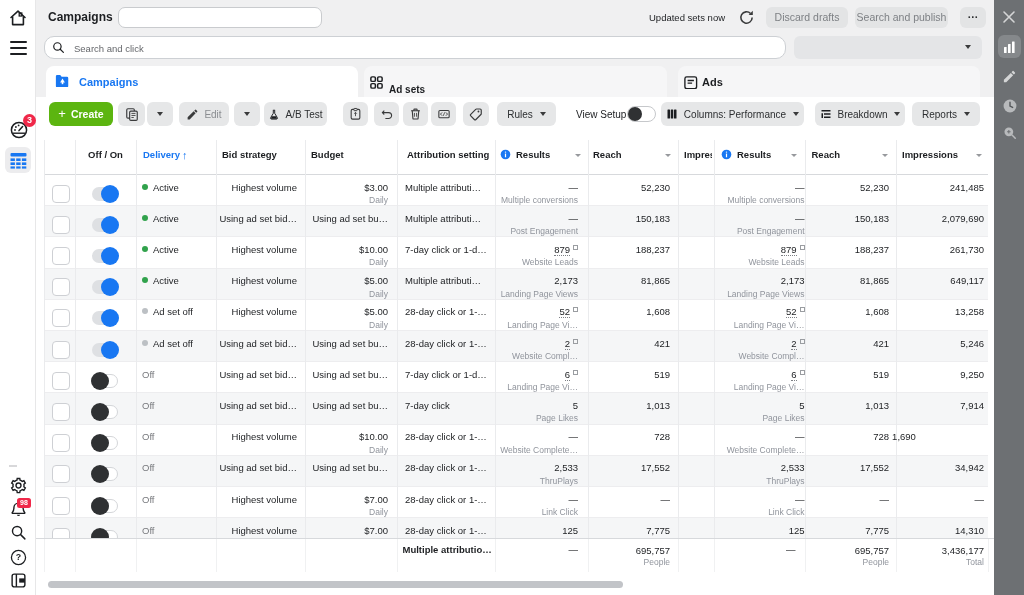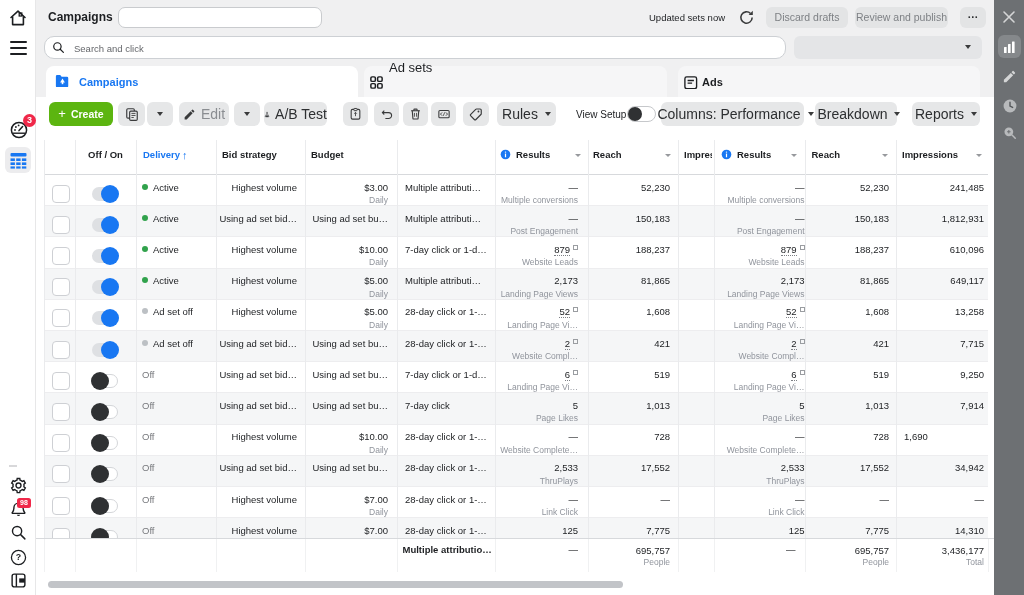--- a/index.html
+++ b/index.html
@@ -1,18 +1,18 @@
 <!DOCTYPE html>
 <html><head><meta charset="utf-8">
 <style>
 *{margin:0;padding:0;box-sizing:border-box}
 html,body{width:1024px;height:595px;overflow:hidden}
 body{font-family:"Liberation Sans",sans-serif;background:#f0f0f1;position:relative}
 .abs{position:absolute}
-.btn{position:absolute;background:#e6e7e8;border-radius:6px;display:flex;align-items:center;justify-content:center;color:#2d2f31;white-space:nowrap;font-size:14px}
+.btn{position:absolute;background:#e6e7e8;border-radius:6px;display:flex;align-items:center;justify-content:center;color:#2d2f31;white-space:nowrap;font-size:10px}
 .carat{width:0;height:0;border-left:3.8px solid transparent;border-right:3.8px solid transparent;border-top:4.6px solid #3a3b3c}
 .scarat{width:0;height:0;border-left:3.2px solid transparent;border-right:3.2px solid transparent;border-top:3.8px solid #97999d}
 .hcell{position:absolute;top:0;height:29px;display:flex;align-items:center;font-size:9.5px;font-weight:bold;color:#1c1e21;white-space:nowrap}
 .vline{position:absolute;top:0;bottom:0;width:1px;background:#eaebed}
 .row{position:absolute;left:0;width:944px}
 .cell{position:absolute;top:5.5px;font-size:9.5px;color:#1c1e21;line-height:14.5px;white-space:nowrap}
 .lbl{font-size:8.5px;color:#90949c;line-height:11px;font-weight:normal}
 .dot{display:inline-block;width:6px;height:6px;border-radius:50%;margin-right:5px;position:relative;top:-1px}
 .flag{display:inline-block;width:5px;height:5px;border:1px solid #9a9da1;margin-left:3px;vertical-align:3px}
 .ul{border-bottom:1px dotted #7d8085}
@@ -101,21 +101,21 @@
 </div>
 <div class="abs" style="left:36px;top:97px;width:958px;height:498px;background:#fff"></div>
 <div class="abs" style="left:48px;top:10px;font-size:12px;font-weight:bold;color:#1c1e21">Campaigns</div>
 <div class="abs" style="left:118px;top:7px;width:204px;height:21px;background:#fff;border:1px solid #c9cbce;border-radius:7px"></div>
 <div class="abs" style="left:649px;top:12px;font-size:9.5px;color:#1c1e21">Updated sets now</div>
 <svg class="abs" style="left:738px;top:9px" width="17" height="17" viewBox="0 0 24 24">
     <path fill="none" stroke="#3a3b3c" stroke-width="2.2" d="M20 12 a8 8 0 1 1-2.3-5.6"></path>
     <path fill="#3a3b3c" d="M20.9 2.4 V8.3 h-5.9z"></path>
   </svg>
 <div class="btn" style="left:766px;top:6.5px;width:82px;height:21.5px;background:#e3e4e5;color:#7e8185;font-size:10.5px">Discard drafts</div>
-<div class="btn" style="left:855px;top:6.5px;width:93px;height:21.5px;background:#e3e4e5;color:#7e8185;font-size:10.5px">Review and publish</div>
+<div class="btn" style="left:855px;top:6.5px;width:93px;height:21.5px;background:#e3e4e5;color:#7e8185;font-size:10.5px">Search and publish</div>
 <div class="btn" style="left:960px;top:6.5px;width:26px;height:21.5px;background:#e3e4e5;font-size:11px;font-weight:bold;letter-spacing:0.5px;color:#2d2f31;padding-bottom:6px">...</div>
 <div class="abs" style="left:44px;top:36px;width:742px;height:22.5px;background:#fff;border:1px solid #cdd0d4;border-radius:10px"></div>
 <svg class="abs" style="left:52px;top:41px" width="13" height="13" viewBox="0 0 24 24">
     <circle cx="10" cy="10" r="6.8" fill="none" stroke="#1c1e21" stroke-width="2.2"></circle>
     <path d="M15.2 15.2 L21 21" stroke="#1c1e21" stroke-width="2.2" stroke-linecap="round"></path>
   </svg>
 <div class="abs" style="left:74px;top:42.5px;font-size:9.5px;color:#65676b">Search and click</div>
 <div class="abs" style="left:794px;top:36px;width:188px;height:22.5px;background:#e4e5e7;border-radius:6px"></div>
 <div class="carat abs" style="left:965px;top:45px"></div>
 <div class="abs" style="left:364px;top:66px;width:303px;height:31px;background:#f6f6f7;border-radius:8px 8px 0 0"></div>
@@ -128,21 +128,21 @@
   </svg>
 <div class="abs" style="left:79px;top:75.5px;font-size:11px;font-weight:bold;color:#1877f2">Campaigns</div>
 <svg class="abs" style="left:370px;top:76px" width="13" height="13" viewBox="0 0 15 15">
     <g fill="none" stroke="#1c1e21" stroke-width="1.7">
       <rect x="1" y="1" width="5.2" height="5.2" rx="1.4"></rect>
       <rect x="8.8" y="1" width="5.2" height="5.2" rx="1.4"></rect>
       <rect x="1" y="8.8" width="5.2" height="5.2" rx="1.4"></rect>
       <rect x="8.8" y="8.8" width="5.2" height="5.2" rx="1.4"></rect>
     </g>
   </svg>
-<div class="abs" style="left:389px;top:60px;font-size:13px;font-weight:normal;color:#1c1e21">Ad sets</div>
+<div class="abs" style="left:389px;top:84px;font-size:10px;font-weight:bold;color:#1c1e21">Ad sets</div>
 <svg class="abs" style="left:684px;top:75.5px" width="13.5" height="13.5" viewBox="0 0 15 15">
     <rect x="1" y="1" width="13" height="13" rx="2" fill="none" stroke="#1c1e21" stroke-width="1.5"></rect>
     <path d="M4 5 H11 M4 8 H9" stroke="#1c1e21" stroke-width="1.4"></path>
   </svg>
 <div class="abs" style="left:702px;top:76px;font-size:11px;font-weight:bold;color:#1c1e21">Ads</div>
 <div class="btn" style="left:49px;top:102px;width:64px;height:24px;background:#5cb510;color:#fff;font-size:10.5px;font-weight:bold"><span style="font-size:13px;font-weight:normal;margin-right:5px;position:relative;top:-1px">+</span>Create</div>
 <div class="btn" style="left:118px;top:102px;width:27px;height:24px">
     <svg width="14" height="14" viewBox="0 0 24 24">
       <rect x="3" y="3" width="13" height="16" rx="2" fill="none" stroke="#3a3b3c" stroke-width="2"></rect>
       <rect x="8" y="7" width="13" height="16" rx="2" fill="#e6e7e8" stroke="#3a3b3c" stroke-width="2"></rect>
@@ -201,21 +201,21 @@
 <div class="abs" style="left:576px;top:109px;font-size:10px;color:#1c1e21">View Setup</div>
 <div class="abs" style="left:627px;top:106px;width:29px;height:16px;background:#fff;border:1px solid #c6c8cb;border-radius:9px"></div>
 <div class="abs" style="left:628px;top:107px;width:14px;height:14px;background:#2f3133;border-radius:50%"></div>
 <div class="btn" style="left:661px;top:102px;width:143px;height:24px"><svg width="12" height="12" viewBox="0 0 24 24" style="margin-right:6px">
       <g fill="#1c1e21">
         <rect x="3" y="3" width="5" height="18" rx="1"></rect>
         <rect x="9.5" y="3" width="5" height="18" rx="1"></rect>
         <rect x="16" y="3" width="5" height="18" rx="1"></rect>
       </g>
     </svg>Columns: Performance<div class="carat" style="margin-left:7px"></div></div>
-<div class="btn" style="left:815px;top:102px;width:82px;height:24px"><svg width="12" height="12" viewBox="0 0 24 24" style="margin-right:5px">
+<div class="btn" style="left:815px;top:102px;width:90px;height:24px"><svg width="12" height="12" viewBox="0 0 24 24" style="margin-right:5px">
       <g fill="#1c1e21">
         <rect x="3" y="4" width="18" height="3"></rect>
         <rect x="8" y="10.5" width="13" height="3"></rect>
         <rect x="8" y="17" width="13" height="3"></rect>
         <rect x="3" y="10.5" width="3" height="9.5"></rect>
       </g>
     </svg>Breakdown<div class="carat" style="margin-left:6px"></div></div>
 <div class="btn" style="left:912px;top:102px;width:68px;height:24px">Reports<div class="carat" style="margin-left:7px"></div></div>
 <div class="abs" style="left:44px;top:140px;width:944px;height:431.5px;overflow:hidden">
 <div class="row" style="top:35.0px;height:31.2px;background:#fff;border-bottom:1px solid #ededef"></div>
@@ -241,20 +241,21 @@
 <div class="vline" style="left:544.0px;bottom:0.5px"></div>
 <div class="vline" style="left:634.0px;bottom:0.5px"></div>
 <div class="vline" style="left:670.0px;bottom:0.5px"></div>
 <div class="vline" style="left:760.5px;bottom:0.5px"></div>
 <div class="vline" style="left:852.0px;bottom:0.5px"></div>
 
 <div class="hcell" style="left:31px;width:61px;justify-content:center;color:#1c1e21">Off / On</div>
 <div class="hcell" style="left:99px;width:71px;color:#1877f2;overflow:hidden">Delivery <span style="font-size:11px;margin-left:2px;font-weight:bold">↑</span></div>
 <div class="hcell" style="left:178px;width:81px;color:#1c1e21;overflow:hidden">Bid strategy</div>
 <div class="hcell" style="left:267px;width:84px;color:#1c1e21;overflow:hidden">Budget</div>
+<div class="hcell" style="left:363px;width:86px;color:#1c1e21;overflow:hidden">Attribution setting</div>
 <div class="hcell" style="left:456px;width:86px;color:#1c1e21;overflow:hidden"><svg width="11" height="11" viewBox="0 0 24 24" style="margin-right:5px;flex:none">
         <circle cx="12" cy="12" r="10.5" fill="#1877f2"></circle>
         <rect x="10.7" y="10" width="2.6" height="8" fill="#fff"></rect>
         <circle cx="12" cy="6.8" r="1.6" fill="#fff"></circle>
       </svg>Results</div>
 <div class="hcell" style="left:549px;width:83px;color:#1c1e21;overflow:hidden">Reach</div>
 <div class="hcell" style="left:640px;width:28px;color:#1c1e21;overflow:hidden">Impressions</div>
 <div class="hcell" style="left:677px;width:81.5px;color:#1c1e21;overflow:hidden"><svg width="11" height="11" viewBox="0 0 24 24" style="margin-right:5px;flex:none">
         <circle cx="12" cy="12" r="10.5" fill="#1877f2"></circle>
         <rect x="10.7" y="10" width="2.6" height="8" fill="#fff"></rect>
@@ -286,35 +287,35 @@
 <div class="abs" style="left:48px;top:11.5px;width:26px;height:14px;background:#dee0e3;border-radius:7px"></div>
 <div class="abs" style="left:57px;top:9.5px;width:18px;height:18px;background:#1877f2;border-radius:50%"></div>
 <div class="cell" style="left:98px;color:#1c1e21"><span class="dot" style="background:#31a24c"></span>Active</div>
 <div class="cell" style="left:174px;width:79px;text-align:right;overflow:hidden">Using ad set bid…</div>
 <div class="cell" style="left:262px;width:82px;text-align:right;overflow:hidden">Using ad set bu…</div>
 <div class="cell" style="left:361px;width:86px;overflow:hidden">Multiple attributi…</div>
 <div class="cell" style="left:444px;width:90px;text-align:right">—<div class="lbl">Post Engagement</div></div>
 <div class="cell" style="left:546px;width:80px;text-align:right">150,183</div>
 <div class="cell" style="left:671px;width:89.5px;text-align:right">—<div class="lbl">Post Engagement</div></div>
 <div class="cell" style="left:765px;width:80px;text-align:right">150,183</div>
-<div class="cell" style="left:860px;width:80px;text-align:right">1,812,931</div>
+<div class="cell" style="left:860px;width:80px;text-align:right">2,079,690</div>
 </div>
 <div class="row" style="top:97.4px;height:31.2px">
 <div class="abs" style="left:7.5px;top:9.5px;width:18px;height:18px;background:#fff;border:1px solid #ced0d4;border-radius:4px"></div>
 <div class="abs" style="left:48px;top:11.5px;width:26px;height:14px;background:#dee0e3;border-radius:7px"></div>
 <div class="abs" style="left:57px;top:9.5px;width:18px;height:18px;background:#1877f2;border-radius:50%"></div>
 <div class="cell" style="left:98px;color:#1c1e21"><span class="dot" style="background:#31a24c"></span>Active</div>
 <div class="cell" style="left:174px;width:79px;text-align:right;overflow:hidden">Highest volume</div>
 <div class="cell" style="left:262px;width:82px;text-align:right;overflow:hidden">$10.00<div class="lbl">Daily</div></div>
 <div class="cell" style="left:361px;width:86px;overflow:hidden">7-day click or 1-d…</div>
 <div class="cell" style="left:444px;width:90px;text-align:right"><span class="ul">879</span><span class="flag"></span><div class="lbl">Website Leads</div></div>
 <div class="cell" style="left:546px;width:80px;text-align:right">188,237</div>
 <div class="cell" style="left:671px;width:89.5px;text-align:right"><span class="ul">879</span><span class="flag"></span><div class="lbl">Website Leads</div></div>
 <div class="cell" style="left:765px;width:80px;text-align:right">188,237</div>
-<div class="cell" style="left:860px;width:80px;text-align:right">610,096</div>
+<div class="cell" style="left:860px;width:80px;text-align:right">261,730</div>
 </div>
 <div class="row" style="top:128.6px;height:31.2px">
 <div class="abs" style="left:7.5px;top:9.5px;width:18px;height:18px;background:#fff;border:1px solid #ced0d4;border-radius:4px"></div>
 <div class="abs" style="left:48px;top:11.5px;width:26px;height:14px;background:#dee0e3;border-radius:7px"></div>
 <div class="abs" style="left:57px;top:9.5px;width:18px;height:18px;background:#1877f2;border-radius:50%"></div>
 <div class="cell" style="left:98px;color:#1c1e21"><span class="dot" style="background:#31a24c"></span>Active</div>
 <div class="cell" style="left:174px;width:79px;text-align:right;overflow:hidden">Highest volume</div>
 <div class="cell" style="left:262px;width:82px;text-align:right;overflow:hidden">$5.00<div class="lbl">Daily</div></div>
 <div class="cell" style="left:361px;width:86px;overflow:hidden">Multiple attributi…</div>
 <div class="cell" style="left:444px;width:90px;text-align:right">2,173<div class="lbl">Landing Page Views</div></div>
@@ -342,21 +343,21 @@
 <div class="abs" style="left:48px;top:11.5px;width:26px;height:14px;background:#dee0e3;border-radius:7px"></div>
 <div class="abs" style="left:57px;top:9.5px;width:18px;height:18px;background:#1877f2;border-radius:50%"></div>
 <div class="cell" style="left:98px;color:#1c1e21"><span class="dot" style="background:#bcc0c4"></span>Ad set off</div>
 <div class="cell" style="left:174px;width:79px;text-align:right;overflow:hidden">Using ad set bid…</div>
 <div class="cell" style="left:262px;width:82px;text-align:right;overflow:hidden">Using ad set bu…</div>
 <div class="cell" style="left:361px;width:86px;overflow:hidden">28-day click or 1-…</div>
 <div class="cell" style="left:444px;width:90px;text-align:right"><span class="ul">2</span><span class="flag"></span><div class="lbl">Website Compl…</div></div>
 <div class="cell" style="left:546px;width:80px;text-align:right">421</div>
 <div class="cell" style="left:671px;width:89.5px;text-align:right"><span class="ul">2</span><span class="flag"></span><div class="lbl">Website Compl…</div></div>
 <div class="cell" style="left:765px;width:80px;text-align:right">421</div>
-<div class="cell" style="left:860px;width:80px;text-align:right">7,715</div>
+<div class="cell" style="left:860px;width:80px;text-align:right">5,246</div>
 </div>
 <div class="row" style="top:222.2px;height:31.2px">
 <div class="abs" style="left:7.5px;top:9.5px;width:18px;height:18px;background:#fff;border:1px solid #ced0d4;border-radius:4px"></div>
 <div class="abs" style="left:48px;top:11.5px;width:26px;height:14px;background:#fff;border:1px solid #d4d6d9;border-radius:7px"></div>
 <div class="abs" style="left:47px;top:9.5px;width:18px;height:18px;background:#2f3133;border-radius:50%"></div>
 <div class="cell" style="left:98px;color:#77797d">Off</div>
 <div class="cell" style="left:174px;width:79px;text-align:right;overflow:hidden">Using ad set bid…</div>
 <div class="cell" style="left:262px;width:82px;text-align:right;overflow:hidden">Using ad set bu…</div>
 <div class="cell" style="left:361px;width:86px;overflow:hidden">7-day click or 1-d…</div>
 <div class="cell" style="left:444px;width:90px;text-align:right"><span class="ul">6</span><span class="flag"></span><div class="lbl">Landing Page Vi…</div></div>
@@ -384,21 +385,21 @@
 <div class="abs" style="left:48px;top:11.5px;width:26px;height:14px;background:#fff;border:1px solid #d4d6d9;border-radius:7px"></div>
 <div class="abs" style="left:47px;top:9.5px;width:18px;height:18px;background:#2f3133;border-radius:50%"></div>
 <div class="cell" style="left:98px;color:#77797d">Off</div>
 <div class="cell" style="left:174px;width:79px;text-align:right;overflow:hidden">Highest volume</div>
 <div class="cell" style="left:262px;width:82px;text-align:right;overflow:hidden">$10.00<div class="lbl">Daily</div></div>
 <div class="cell" style="left:361px;width:86px;overflow:hidden">28-day click or 1-…</div>
 <div class="cell" style="left:444px;width:90px;text-align:right">—<div class="lbl">Website Complete…</div></div>
 <div class="cell" style="left:546px;width:80px;text-align:right">728</div>
 <div class="cell" style="left:671px;width:89.5px;text-align:right">—<div class="lbl">Website Complete…</div></div>
 <div class="cell" style="left:765px;width:80px;text-align:right">728</div>
-<div class="cell" style="left:860px;width:80px;text-align:left">1,690</div>
+<div class="cell" style="left:820px;width:80px;text-align:center">1,690</div>
 </div>
 <div class="row" style="top:315.8px;height:31.2px">
 <div class="abs" style="left:7.5px;top:9.5px;width:18px;height:18px;background:#fff;border:1px solid #ced0d4;border-radius:4px"></div>
 <div class="abs" style="left:48px;top:11.5px;width:26px;height:14px;background:#fff;border:1px solid #d4d6d9;border-radius:7px"></div>
 <div class="abs" style="left:47px;top:9.5px;width:18px;height:18px;background:#2f3133;border-radius:50%"></div>
 <div class="cell" style="left:98px;color:#77797d">Off</div>
 <div class="cell" style="left:174px;width:79px;text-align:right;overflow:hidden">Using ad set bid…</div>
 <div class="cell" style="left:262px;width:82px;text-align:right;overflow:hidden">Using ad set bu…</div>
 <div class="cell" style="left:361px;width:86px;overflow:hidden">28-day click or 1-…</div>
 <div class="cell" style="left:444px;width:90px;text-align:right">2,533<div class="lbl">ThruPlays</div></div>

